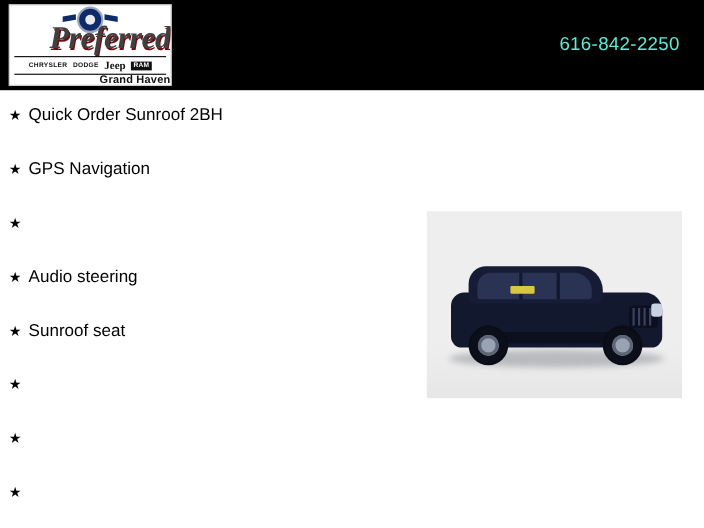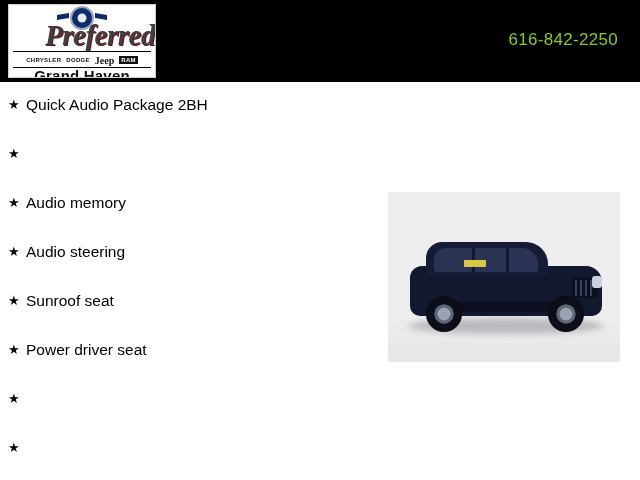--- a/index.html
+++ b/index.html
@@ -134,32 +134,32 @@
     right: 4px;
     top: 62px;
     height: 1px;
     background: #000000;
   }
   .logo-city {
     position: absolute;
     left: 0;
     right: 0;
     top: 62px;
-    text-align: center;
-    font-size: 15px;
+    text-align: right;
+    font-size: 10px;
     font-weight: bold;
     color: #111111;
     letter-spacing: 0.2px;
   }
 
   .phone {
     position: absolute;
     right: 22px;
     top: 30px;
-    color: #84cc16;
+    color: #5eead4;
     font-size: 17px;
     letter-spacing: 0.3px;
   }
 
   
   .content {
     position: relative;
     width: 640px;
     height: 398px;
   }
@@ -358,40 +358,39 @@
   </div>
 
   <div class="phone">616-842-2250</div>
 </div>
 
 <div class="content">
 
   <ul class="features">
     <li>
       <span class="star">★</span>
-      <span class="feat-label">Quick Audio Package 2BH</span>
-    </li>
-    <li>
-      <span class="star">★</span>
-    </li>
-    <li>
-      <span class="star">★</span>
-      <span class="feat-label">Audio memory</span>
+      <span class="feat-label">Quick Order Sunroof 2BH</span>
+    </li>
+    <li>
+      <span class="star">★</span>
+      <span class="feat-label">GPS Navigation</span>
+    </li>
+    <li>
+      <span class="star">★</span>
     </li>
     <li>
       <span class="star">★</span>
       <span class="feat-label">Audio steering</span>
     </li>
     <li>
       <span class="star">★</span>
       <span class="feat-label">Sunroof seat</span>
     </li>
     <li>
       <span class="star">★</span>
-      <span class="feat-label">Power driver seat</span>
     </li>
     <li>
       <span class="star">★</span>
     </li>
     <li>
       <span class="star">★</span>
     </li>
   </ul>
 
   <div class="vehicle">

